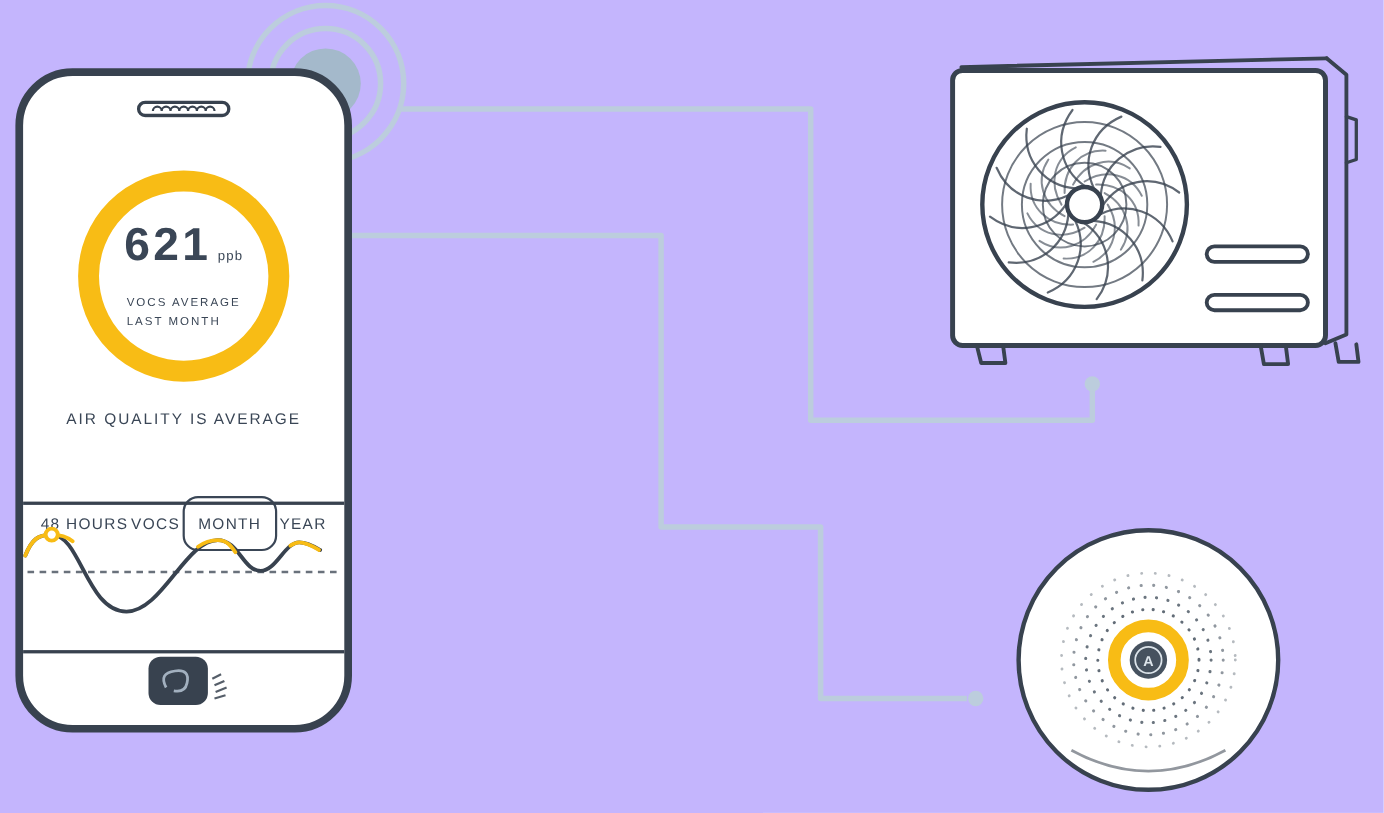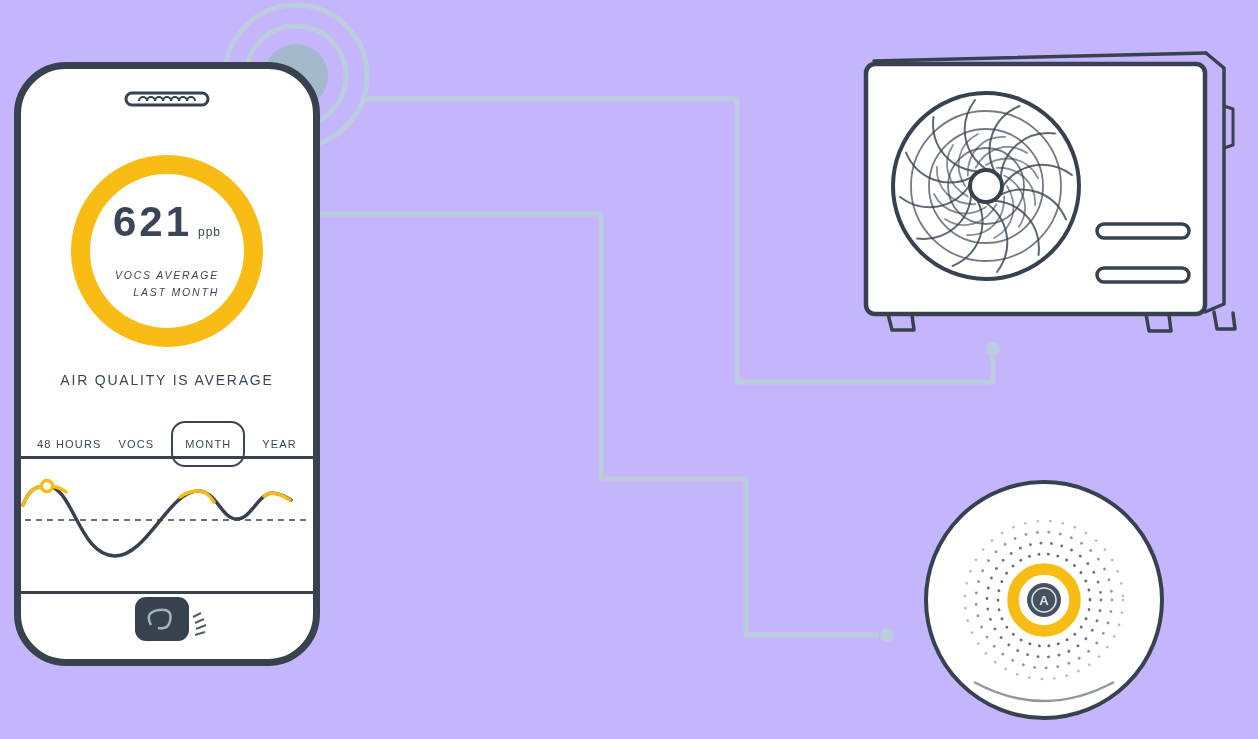--- a/index.html
+++ b/index.html
@@ -19,24 +19,24 @@
   }
   .speaker{position:absolute;top:22px;left:50%;transform:translateX(-50%);}
   .ring{
     position:absolute;top:86px;left:50%;transform:translateX(-50%);
     width:154px;height:154px;border:19px solid #F8BC15;border-radius:50%;
     display:flex;flex-direction:column;align-items:center;justify-content:center;background:#fff;
   }
   .reading-row{display:flex;align-items:flex-end;gap:6px;}
   .value{font-size:42px;font-weight:bold;letter-spacing:3px;line-height:1;color:#3A4656;}
   .unit{font-size:12px;letter-spacing:1px;padding-bottom:4px;color:#3A4656;}
-  .caption{margin-top:24px;text-align:right;font-size:10.5px;letter-spacing:1.8px;line-height:1.6;color:#3A4656;font-style:italic;}
+  .caption{margin-top:24px;text-align:left;font-size:10.5px;letter-spacing:1.8px;line-height:1.6;color:#3A4656;}
   .status{position:absolute;top:303px;left:0;right:0;text-align:center;font-size:14px;letter-spacing:1.8px;color:#3A4656;}
   .tabs{position:absolute;top:352px;left:0;right:0;display:flex;align-items:center;justify-content:space-between;padding:0 16px;}
-  .tab{font-size:11px;letter-spacing:1.2px;color:#3A4656;cursor:pointer;}
+  .tab{font-size:14px;letter-spacing:1.2px;color:#3A4656;cursor:pointer;margin-top:30px;}
   .tab.selected{border:2.5px solid #3A4656;border-radius:14px;padding:15px 12px;}
   .divider{position:absolute;left:0;right:0;height:0;border-top:3px solid #38424F;}
   .d1{top:387px;}
   .d2{top:522px;}
   .chart{position:absolute;top:390px;left:0;}
   .home{position:absolute;top:526px;left:112px;cursor:pointer;}
 
   
   .ac{position:absolute;left:858px;top:48px;z-index:1;}
   .sensor{position:absolute;left:918px;top:476px;z-index:1;}

